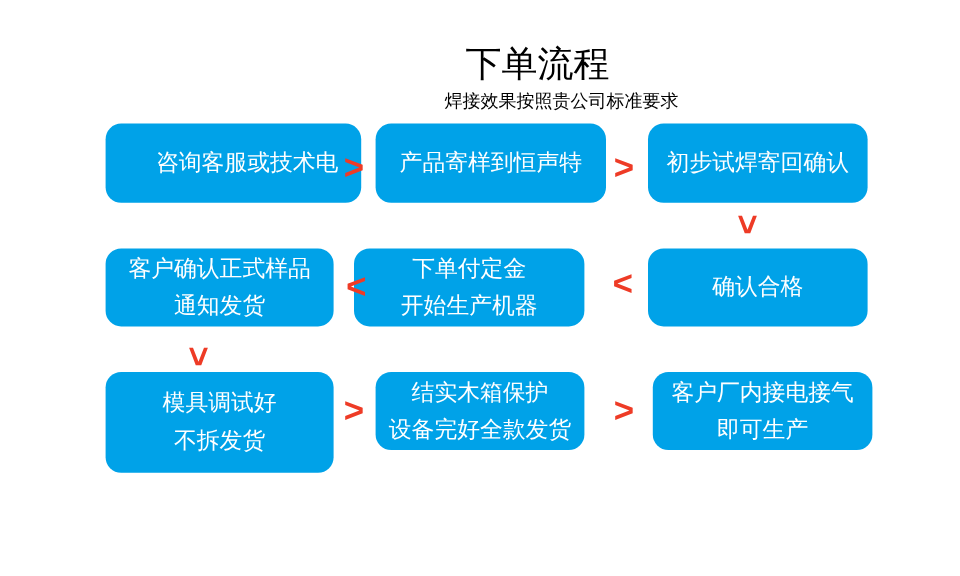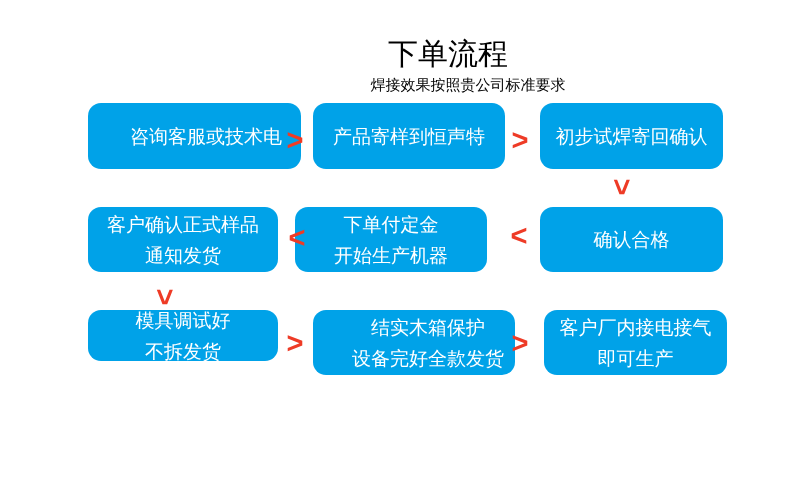--- a/index.html
+++ b/index.html
@@ -43,22 +43,22 @@
     font-size: 19px;
     text-align: center;
   }
   .box .line { display: block; line-height: 31px; white-space: nowrap; }
   .b1 { left: 88px;  top: 103px; width: 190px; height: 66px; padding-left: 23px; }
   .b2 { left: 313px; top: 103px; width: 192px; height: 66px; }
   .b3 { left: 540px; top: 103px; width: 183px; height: 66px; }
   .b4 { left: 88px;  top: 207px; width: 190px; height: 65px; }
   .b5 { left: 295px; top: 207px; width: 192px; height: 65px; }
   .b6 { left: 540px; top: 207px; width: 183px; height: 65px; }
-  .b7 { left: 88px;  top: 310px; width: 190px; height: 51px; }
-  .b8 { left: 313px; top: 310px; width: 174px; height: 65px; padding-left: 28px; }
+  .b7 { left: 88px;  top: 310px; width: 190px; height: 84px; }
+  .b8 { left: 313px; top: 310px; width: 174px; height: 65px; }
   .b9 { left: 544px; top: 310px; width: 183px; height: 65px; }
   .arrow {
     position: absolute;
     width: 30px; height: 30px;
     display: flex;
     align-items: center;
     justify-content: center;
     color: var(--arrow, #ee3b26);
     font-size: 29px;
     font-weight: 700;

